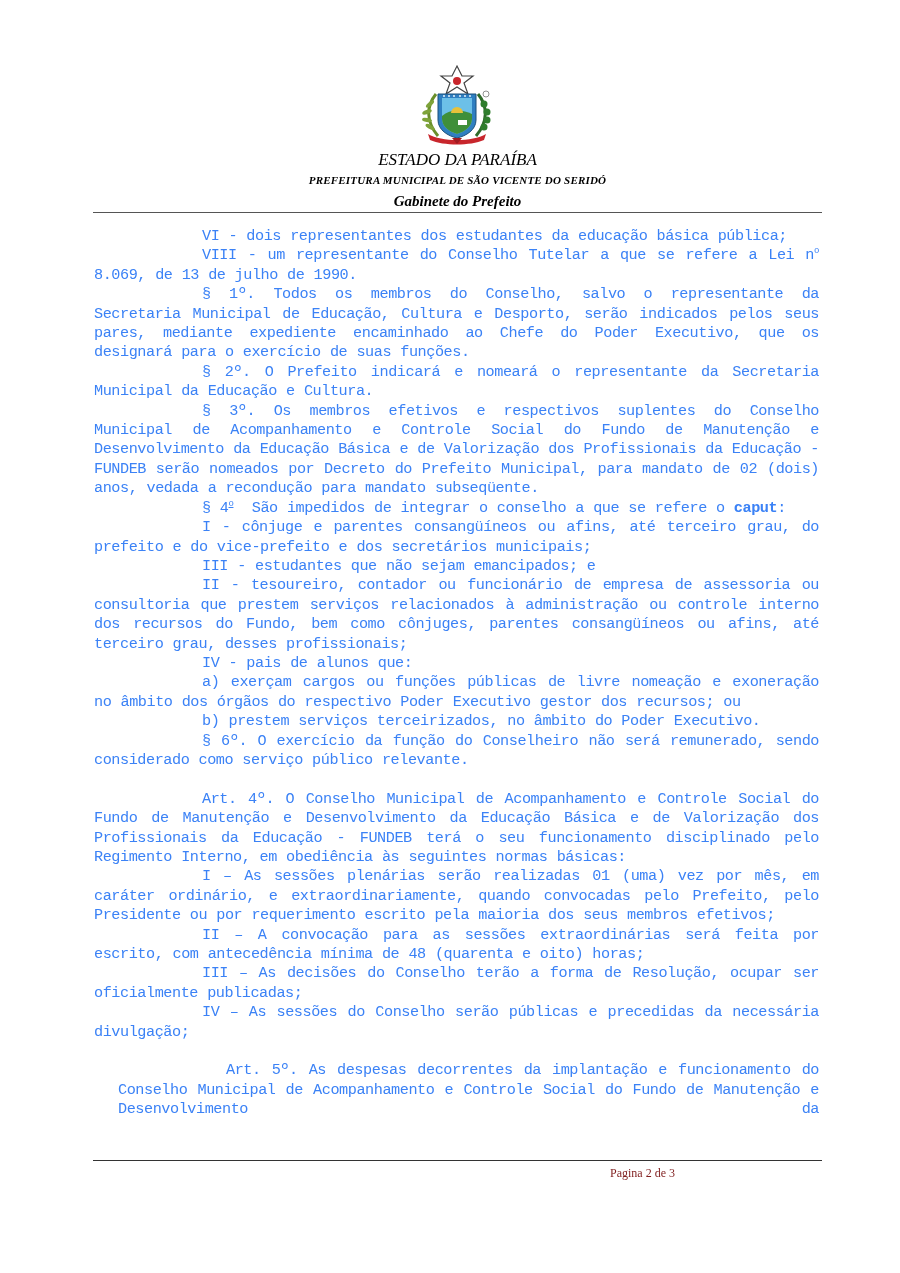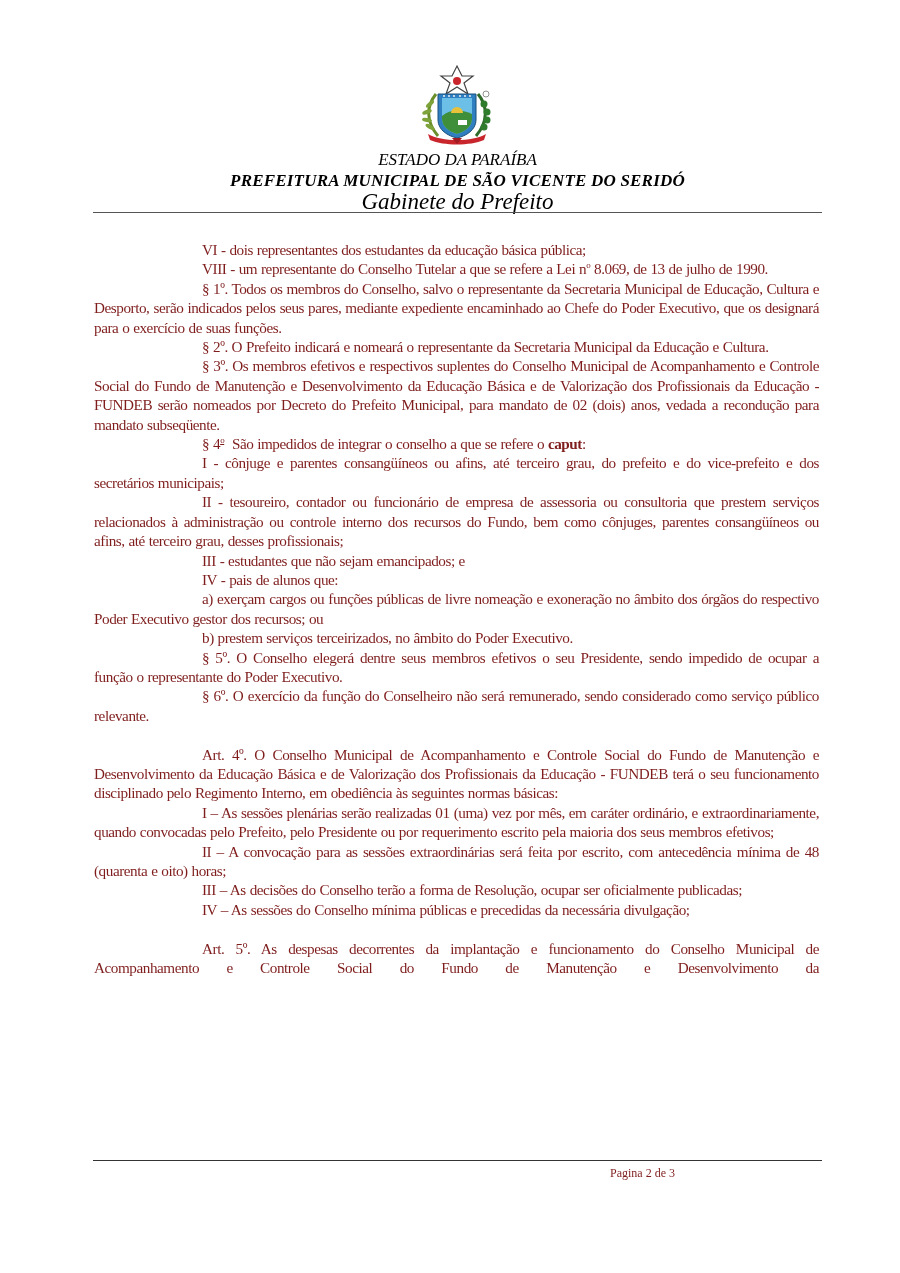--- a/index.html
+++ b/index.html
@@ -2,26 +2,26 @@
 <html><head>
 <meta charset="utf-8">
 <style>
   html, body { margin: 0; padding: 0; background: #ffffff; }
   body { width: 900px; height: 1273px; position: relative; overflow: hidden; }
   .page { position: absolute; left: 0; top: 0; width: 756px; height: 1273px; background: #fff; }
   .crest { position: absolute; left: 414px; top: 64px; width: 86px; height: 84px; }
   .header { position: absolute; left: 94px; top: 149px; width: 727px; text-align: center;
             font-family: "Liberation Serif", "DejaVu Serif", serif; color: #000; }
   .header .l1 { font-style: italic; font-size: 17px; line-height: 21px; }
-  .header .l2 { font-style: italic; font-weight: bold; font-size: 17px; line-height: 21px; letter-spacing: 0.2px; }
-  .header .l3 { font-style: italic; font-weight: normal; font-size: 23px; line-height: 21px; }
+  .header .l2 { font-style: italic; font-weight: bold; font-size: 11px; line-height: 21px; letter-spacing: 0.2px; }
+  .header .l3 { font-style: italic; font-weight: bold; font-size: 15px; line-height: 21px; }
   .rule-top { position: absolute; left: 93px; top: 212px; width: 729px; height: 0; border-top: 1.2px solid #555; }
-  .body { position: absolute; left: 94px; top: 240px; width: 725px;
-          font-family: Liberation Serif, serif; font-size: 15.2px;
-          line-height: 19.4px; color: #7f1d1d; text-align: justify; transform-origin: left top; }
+  .body { position: absolute; left: 94px; top: 227px; width: 725px;
+          font-family: Liberation Mono, monospace; font-size: 15.2px;
+          line-height: 19.4px; color: #3b82f6; text-align: justify; transform-origin: left top; }
   .body p { margin: 0; text-indent: 108px; }
   .body p.gap { margin-top: 19.4px; }
   .body sup { font-size: 9px; line-height: 0; vertical-align: 6px; }
   .body .u { text-decoration: underline; }
   .body b { font-weight: bold; margin-top: 16px; }
   .cond { letter-spacing: -0.45px; word-spacing: 0.5px; }
   .rule-bottom { position: absolute; left: 93px; top: 1160px; width: 729px; height: 0; border-top: 1.2px solid #333; }
   .footer { position: absolute; right: 81px; top: 1163px; font-family: "Liberation Serif", "DejaVu Serif", serif;
             font-size: 12px; line-height: 20px; color: #7f1d1d; }
 </style>
@@ -80,30 +80,29 @@
   <div class="rule-top"></div>
 
   <div class="body cond">
     <p>VI - dois representantes dos estudantes da educação básica pública;</p>
     <p><span>VIII - um representante do Conselho Tutelar a que se refere a Lei n</span><sup>o</sup><span> 8.069, de 13 de julho de 1990.</span></p>
     <p>§ 1º. Todos os membros do Conselho, salvo o representante da Secretaria Municipal de Educação, Cultura e Desporto, serão indicados pelos seus pares, mediante expediente encaminhado ao Chefe do Poder Executivo, que os designará para o exercício de suas funções.</p>
     <p>§ 2º. O Prefeito indicará e nomeará o representante da Secretaria Municipal da Educação e Cultura.</p>
     <p>§ 3º. Os membros efetivos e respectivos suplentes do Conselho Municipal de Acompanhamento e Controle Social do Fundo de Manutenção e Desenvolvimento da Educação Básica e de Valorização dos Profissionais da Educação - FUNDEB serão nomeados por Decreto do Prefeito Municipal, para mandato de 02 (dois) anos, vedada a recondução para mandato subseqüente.</p>
     <p><span>§ 4</span><sup class="u">o</sup><span style="white-space:pre">  São impedidos de integrar o conselho a que se refere o </span><b>caput</b><span>:</span></p>
     <p>I - cônjuge e parentes consangüíneos ou afins, até terceiro grau, do prefeito e do vice-prefeito e dos secretários municipais;</p>
+    <p>III - estudantes que não sejam emancipados; e</p>
     <p>II - tesoureiro, contador ou funcionário de empresa de assessoria ou consultoria que prestem serviços relacionados à administração ou controle interno dos recursos do Fundo, bem como cônjuges, parentes consangüíneos ou afins, até terceiro grau, desses profissionais;</p>
-    <p>III - estudantes que não sejam emancipados; e</p>
     <p>IV - pais de alunos que:</p>
     <p>a) exerçam cargos ou funções públicas de livre nomeação e exoneração no âmbito dos órgãos do respectivo Poder Executivo gestor dos recursos; ou</p>
     <p>b) prestem serviços terceirizados, no âmbito do Poder Executivo.</p>
-    <p>§ 5º. O Conselho elegerá dentre seus membros efetivos o seu Presidente, sendo impedido de ocupar a função o representante do Poder Executivo.</p>
     <p>§ 6º. O exercício da função do Conselheiro não será remunerado, sendo considerado como serviço público relevante.</p>
     <p class="gap">Art. 4º. O Conselho Municipal de Acompanhamento e Controle Social do Fundo de Manutenção e Desenvolvimento da Educação Básica e de Valorização dos Profissionais da Educação - FUNDEB terá o seu funcionamento disciplinado pelo Regimento Interno, em obediência às seguintes normas básicas:</p>
     <p>I – As sessões plenárias serão realizadas 01 (uma) vez por mês, em caráter ordinário, e extraordinariamente, quando convocadas pelo Prefeito, pelo Presidente ou por requerimento escrito pela maioria dos seus membros efetivos;</p>
     <p>II – A convocação para as sessões extraordinárias será feita por escrito, com antecedência mínima de 48 (quarenta e oito) horas;</p>
     <p>III – As decisões do Conselho terão a forma de Resolução, ocupar ser oficialmente publicadas;</p>
-    <p>IV – As sessões do Conselho mínima públicas e precedidas da necessária divulgação;</p>
-    <p class="gap" style="text-align-last: justify;">Art. 5º. As despesas decorrentes da implantação e funcionamento do Conselho Municipal de Acompanhamento e Controle Social do Fundo de Manutenção e Desenvolvimento da</p>
+    <p>IV – As sessões do Conselho serão públicas e precedidas da necessária divulgação;</p>
+    <p class="gap" style="text-align-last: justify; margin-left: 24px;">Art. 5º. As despesas decorrentes da implantação e funcionamento do Conselho Municipal de Acompanhamento e Controle Social do Fundo de Manutenção e Desenvolvimento da</p>
   </div>
 
   <div class="rule-bottom"></div>
   <div class="footer">Pagina 2 de 3</div>
 </div>
 
 </body></html>

